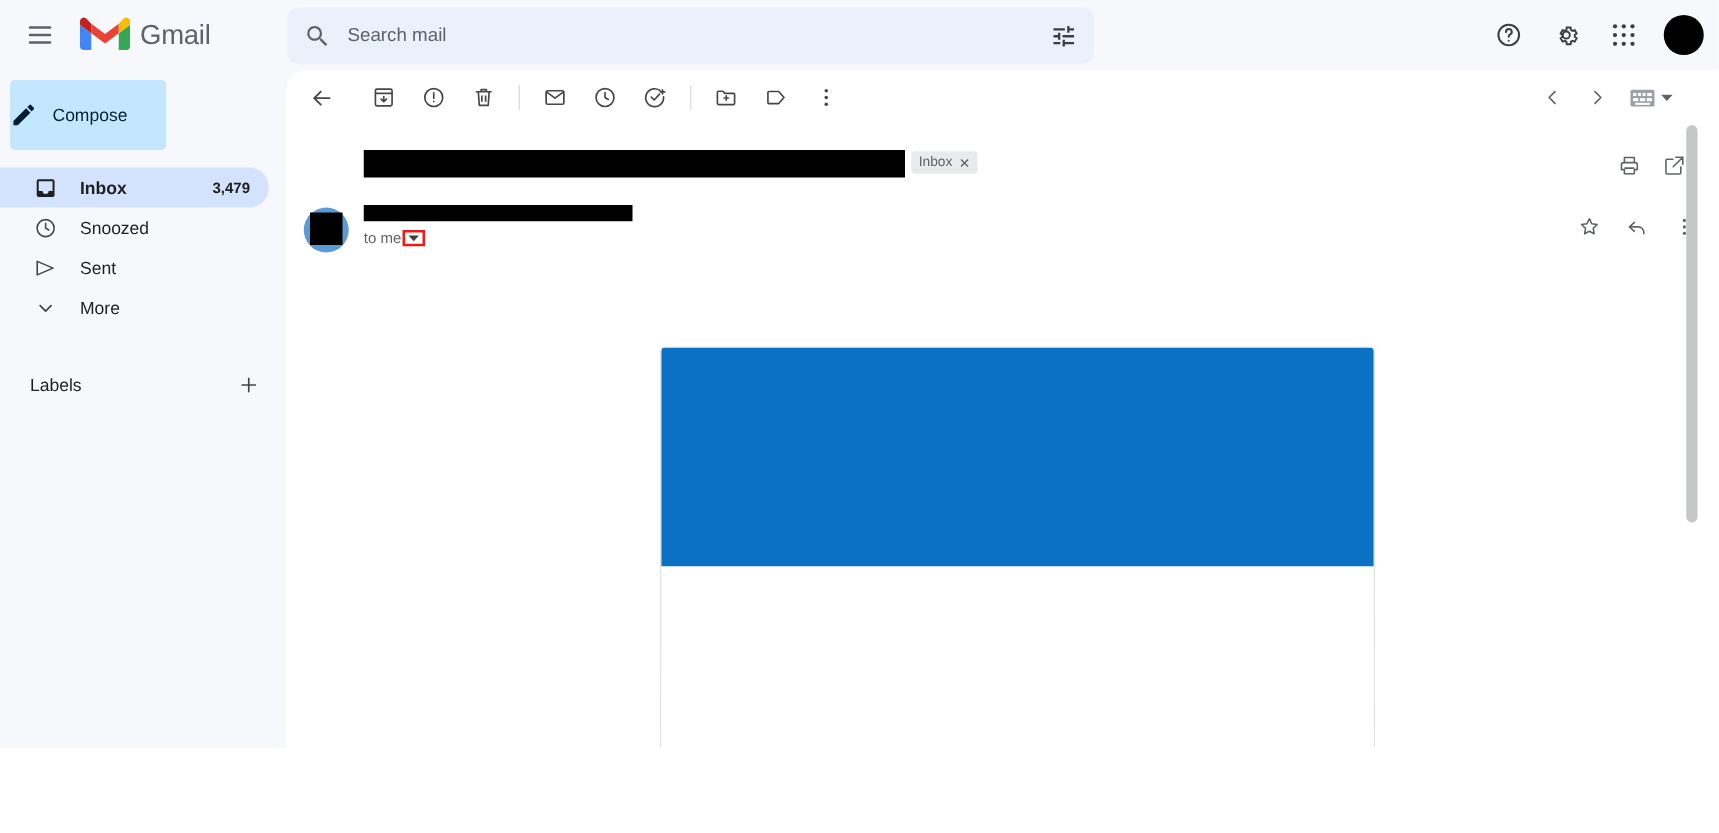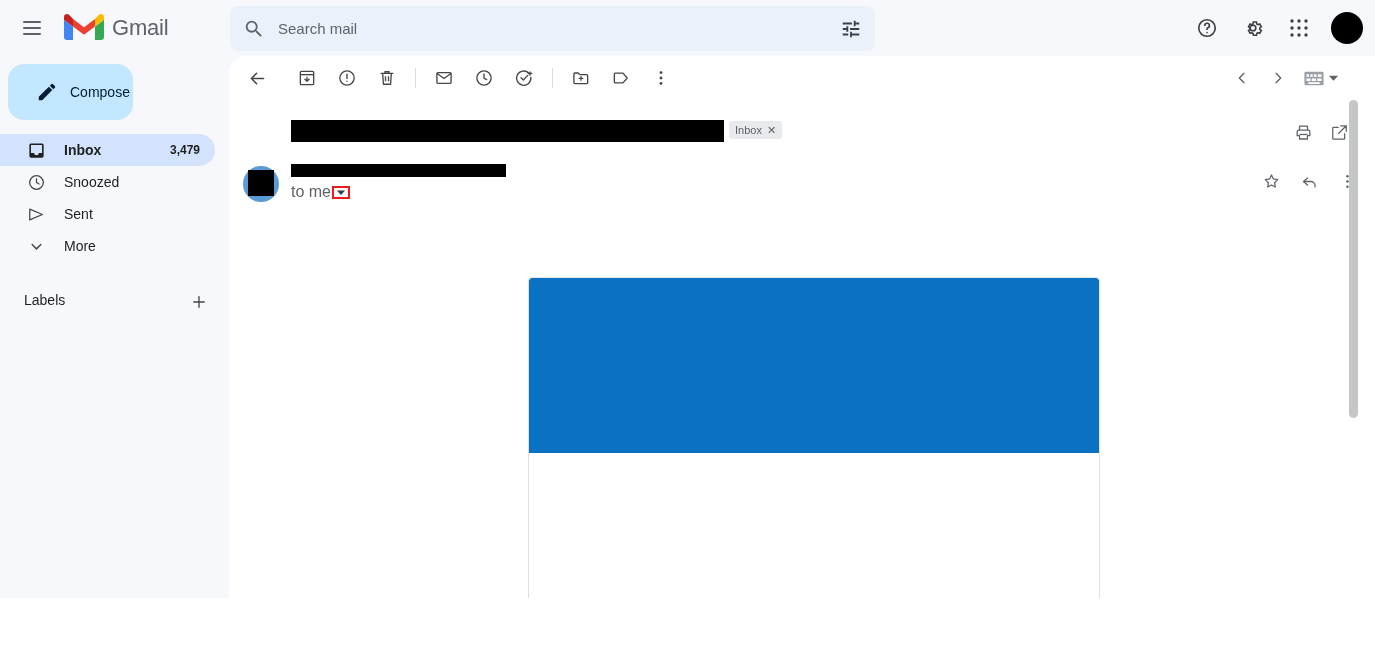--- a/index.html
+++ b/index.html
@@ -25,31 +25,31 @@
   .search-input { flex: 1; border: none; outline: none; background: transparent; font-size: 15px; color: #202124; font-family: "Liberation Sans", sans-serif; }
   .search-input::placeholder { color: #5f6368; }
   .tune-wrap { width: 48px; height: 45px; display: flex; align-items: center; justify-content: center; cursor: pointer; }
 
   .header-right { position: absolute; right: 12px; top: 0; height: 56px; display: flex; align-items: center; gap: 6px; }
   .hicon { width: 40px; height: 40px; border-radius: 50%; display: flex; align-items: center; justify-content: center; cursor: pointer; }
   .avatar-top { width: 32px; height: 32px; border-radius: 50%; background: #000000; margin-left: 6px; cursor: pointer; }
 
   
   .sidebar { position: absolute; left: 0; top: 56px; width: 229px; height: 542px; background: #f6f8fc; }
-  .compose { margin: 8px 0 0 8px; width: 125px; height: 56px; background: #c2e7ff; border-radius: 16px; display: flex; align-items: center; gap: 12px; padding-left: 28px; cursor: pointer; }
+  .compose { margin: 8px 0 0 8px; width: 125px; height: 56px; background: #c2e7ff; border-radius: 4px; display: flex; align-items: center; gap: 12px; padding-left: 0; cursor: pointer; }
   .compose-label { font-size: 14px; color: #001d35; font-family: "Liberation Sans", sans-serif; }
   .nav { margin-top: 14px; }
   .nav-item { height: 32px; display: flex; align-items: center; padding-left: 26px; border-radius: 0 16px 16px 0; margin-right: 14px; cursor: pointer; }
   .nav-item.active { background: #d3e3fd; }
   .nav-ico { width: 20px; height: 20px; display: flex; align-items: center; justify-content: center; margin-right: 18px; }
   .nav-label { font-size: 14px; color: #1f1f1f; flex: 1; }
   .nav-item.active .nav-label, .nav-item.bold .nav-label { font-weight: bold; }
   .nav-count { font-size: 12px; color: #1f1f1f; padding-right: 15px; }
   .nav-item.active .nav-count { font-weight: bold; }
-  .labels-row { margin-top: 30px; height: 32px; display: flex; align-items: flex-start; padding-left: 24px; padding-right: 20px; }
+  .labels-row { margin-top: 30px; height: 32px; display: flex; align-items: center; padding-left: 24px; padding-right: 20px; }
   .labels-title { font-size: 14px; color: #1f1f1f; flex: 1; }
   .plus-btn { width: 20px; height: 20px; display: flex; align-items: center; justify-content: center; cursor: pointer; }
 
   
   .main { position: absolute; left: 229px; top: 56px; width: 1146px; height: 542px; background: #ffffff; border-top-left-radius: 16px; }
   .toolbar { position: absolute; left: 0; top: 0; width: 1146px; height: 44px; display: flex; align-items: center; padding-left: 8px; }
   .tb-btn { width: 40px; height: 40px; border-radius: 50%; display: flex; align-items: center; justify-content: center; cursor: pointer; }
   .tb-sep { width: 1px; height: 20px; background: #dadce0; margin: 0 8px; }
   .toolbar-right { position: absolute; right: 36px; top: 0; height: 44px; display: flex; align-items: center; gap: 4px; }
   .page-nav { width: 32px; height: 32px; display: flex; align-items: center; justify-content: center; cursor: pointer; }
@@ -62,21 +62,21 @@
   .chip-label { font-size: 11px; color: #5f6368; }
   .chip-x { font-size: 11px; color: #5f6368; }
   .subject-actions { position: absolute; right: 24px; top: 8px; display: flex; gap: 12px; }
   .sa-btn { width: 24px; height: 24px; display: flex; align-items: center; justify-content: center; cursor: pointer; }
 
   .sender-row { position: absolute; left: 0; top: 105px; width: 1146px; height: 60px; }
   .avatar-msg { position: absolute; left: 14px; top: 5px; width: 36px; height: 36px; border-radius: 50%; background: #5b9bd5; }
   .avatar-msg::after { content: ""; position: absolute; left: 5px; top: 4px; width: 26px; height: 26px; background: #000000; }
   .redact-sender { position: absolute; left: 62px; top: 3px; width: 215px; height: 13px; background: #000000; }
   .to-line { position: absolute; left: 62px; top: 22px; display: flex; align-items: center; }
-  .to-text { font-size: 16px; color: #5f6368; }
+  .to-text { font-size: 12px; color: #5f6368; }
   .details-highlight { margin-left: 1px; border: 2px solid #ea1b1b; padding: 1px 2px; display: flex; align-items: center; justify-content: center; cursor: pointer; }
   .sender-actions { position: absolute; right: 14px; top: 6px; display: flex; gap: 10px; }
   .sr-btn { width: 28px; height: 28px; display: flex; align-items: center; justify-content: center; cursor: pointer; }
 
   
   .content-card { position: absolute; left: 299px; top: 221px; width: 572px; background: #ffffff; border-left: 1px solid #e0e0e0; border-right: 1px solid #e0e0e0; border-top: 1px solid #e6e6e6; border-radius: 4px 4px 0 0; height: 321px; overflow: hidden; }
   .blue-banner { width: 100%; height: 175px; background: #0b71c3; border-radius: 3px 3px 0 0; }
 
   
   .scrollbar-track { position: absolute; right: 17px; top: 40px; width: 10px; height: 502px; background: transparent; }

